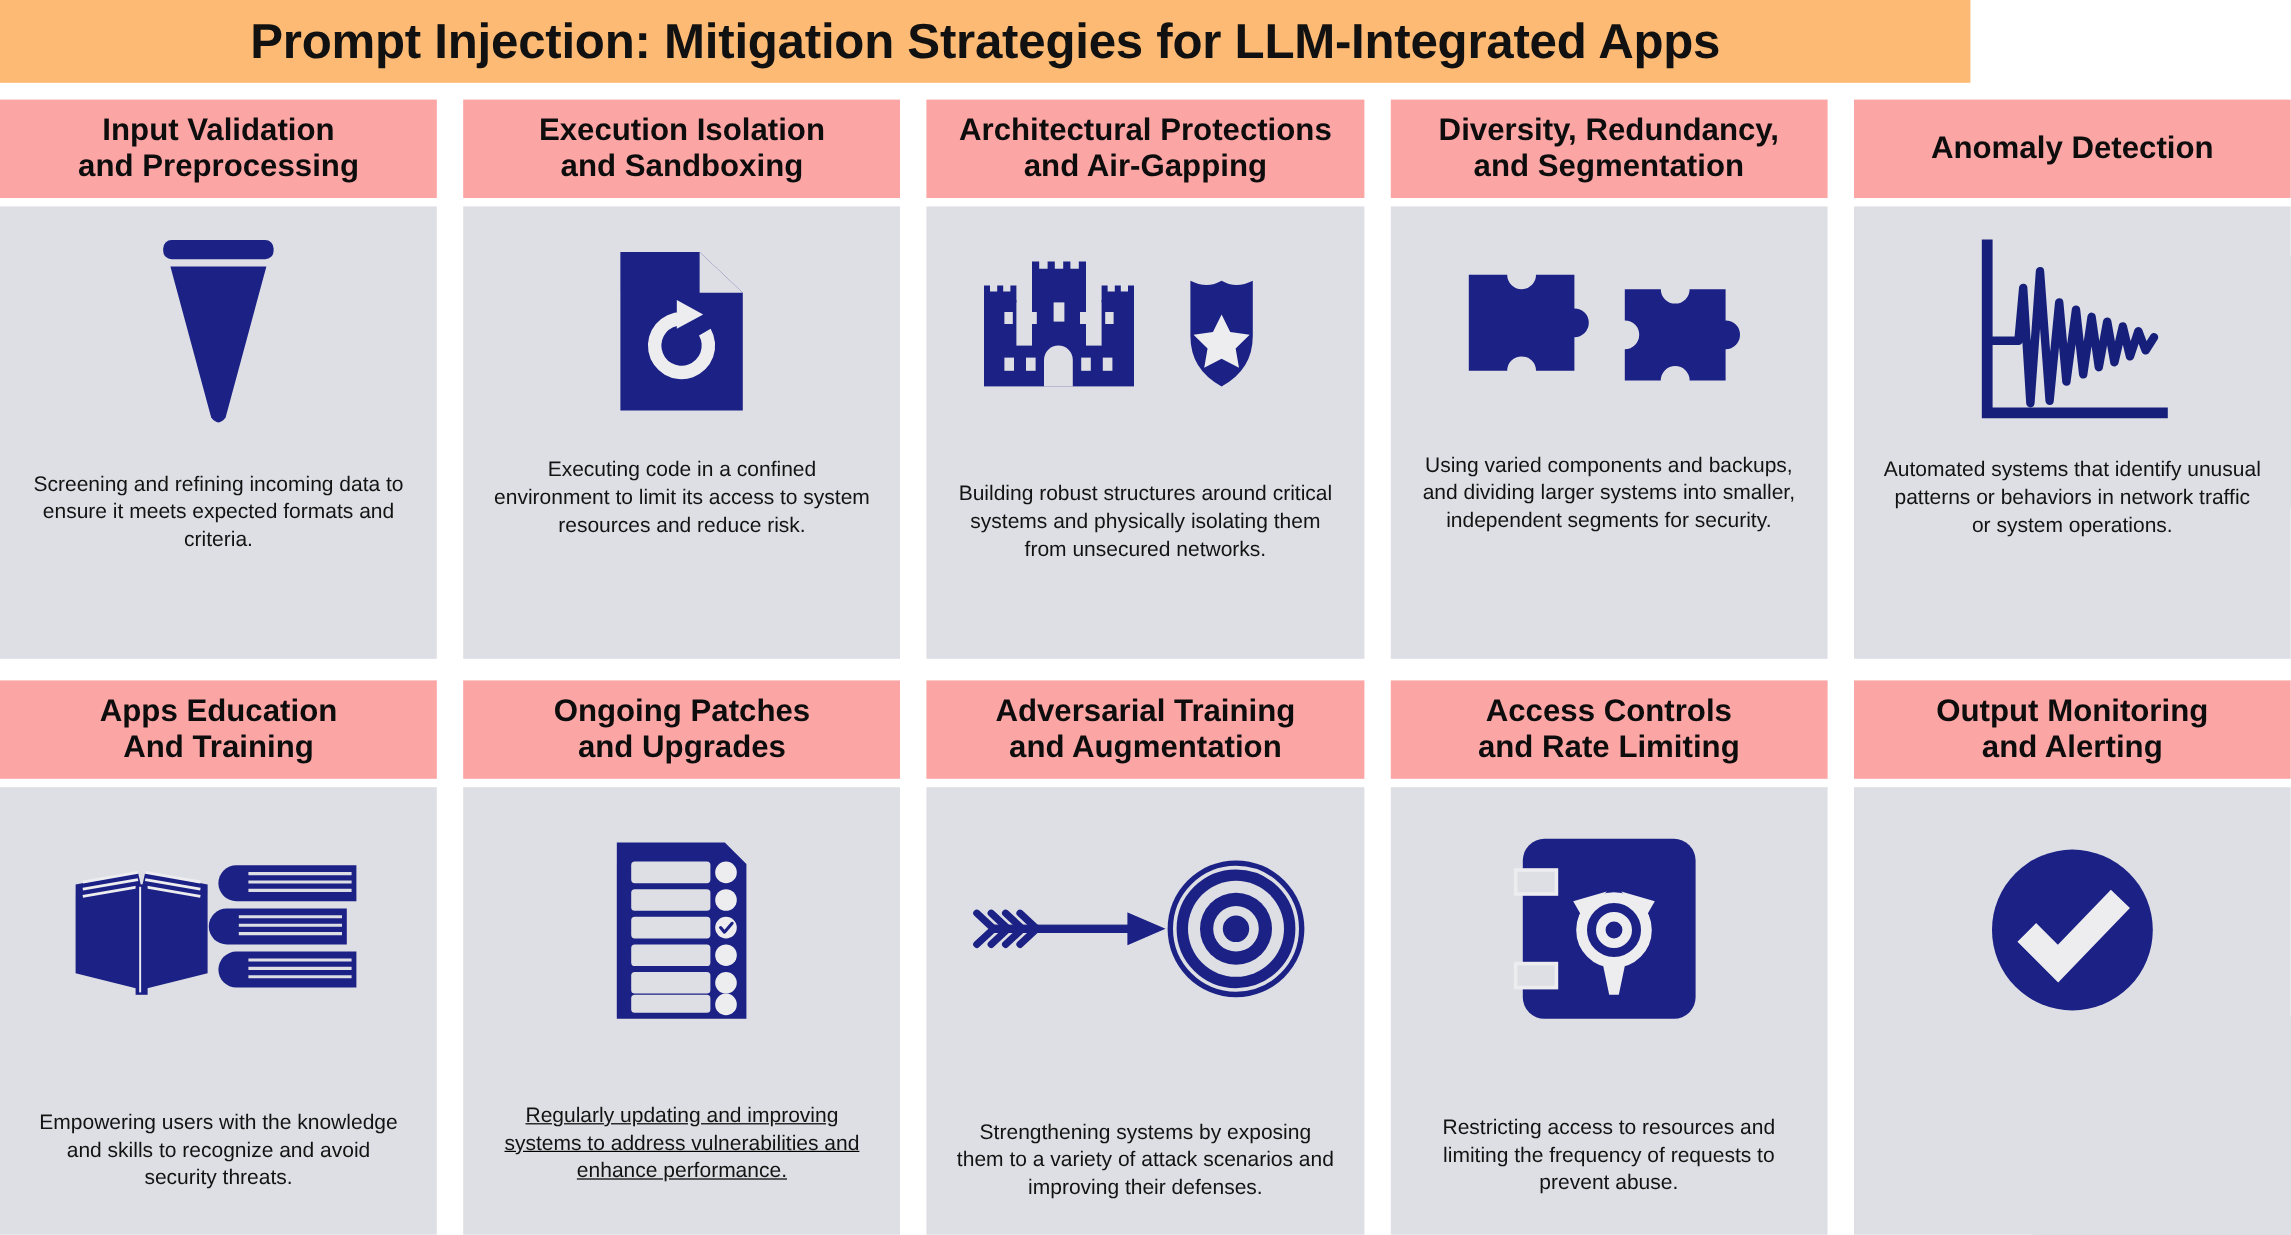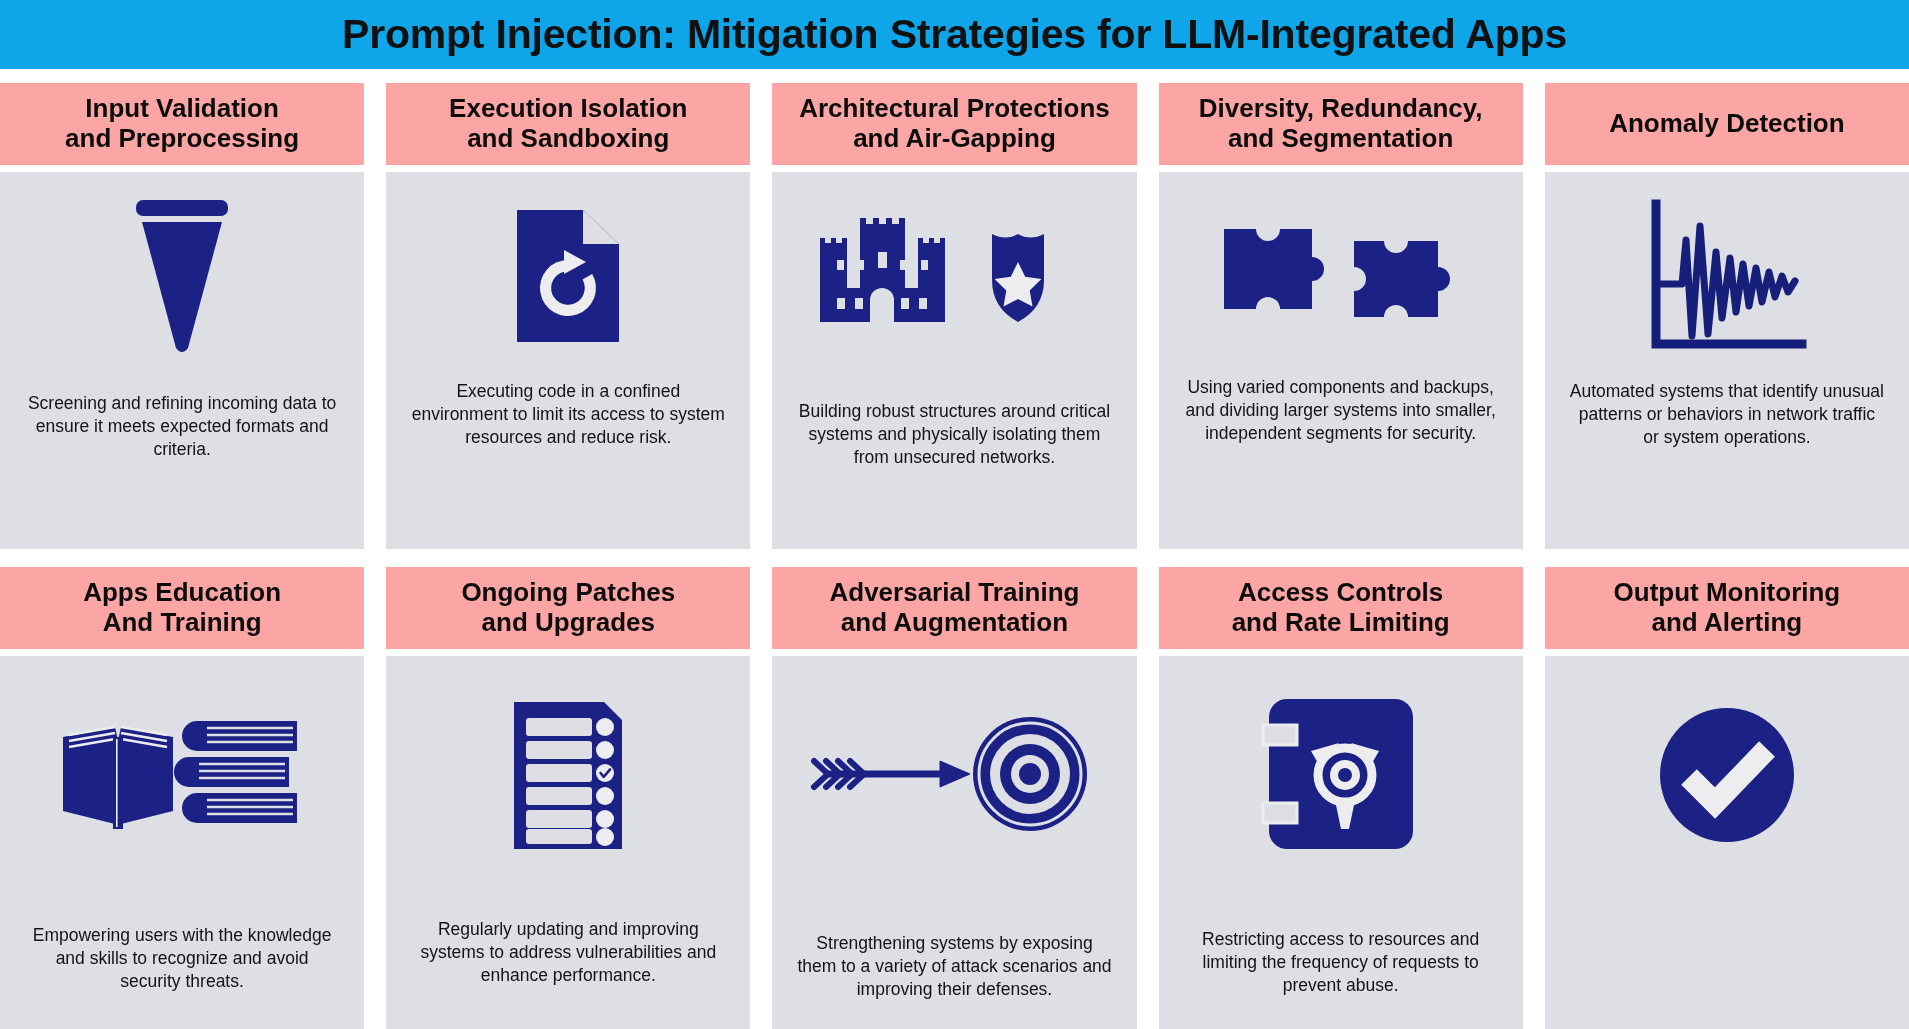--- a/index.html
+++ b/index.html
@@ -12,22 +12,22 @@
   #page {
     position: relative;
     width: 1909px; height: 1029px;
     background: #ffffff;
   }
 
   
   #title-banner {
     position: absolute;
     left: 0; top: 0;
-    width: 1909px; height: 69px;
-    background: #0ea5e9;
+    width: 1642px; height: 69px;
+    background: #fdba74;
     display: flex; align-items: center; justify-content: center;
   }
   #title-text {
     font-size: 41px;
     font-weight: bold;
     color: #111111;
     letter-spacing: -0.2px;
     white-space: nowrap;
   }
 
@@ -94,21 +94,21 @@
     width: 100%;
   }
 
   
   .desc-wrap { width:100%; display:flex; align-items:flex-start; justify-content:center; flex:1; }
   .desc-wrap.p-a { padding-top: 26px; }
   .desc-wrap.p-b { padding-top: 14px; }
   .desc-wrap.p-c { padding-top: 34px; }
   .desc-wrap.p-d { padding-top: 10px; }
   .desc-wrap.p-e { padding-top: 44px; }
-  .desc-wrap.p-f { padding-top: 38px; }
+  .desc-wrap.p-f { padding-top: 38px; text-decoration: underline; }
   .desc-wrap.p-g { padding-top: 52px; }
   .desc-wrap.p-h { padding-top: 48px; }
 
   svg { display: block; }
 </style>
 </head>
 <body>
 
 <div id="page">
 

